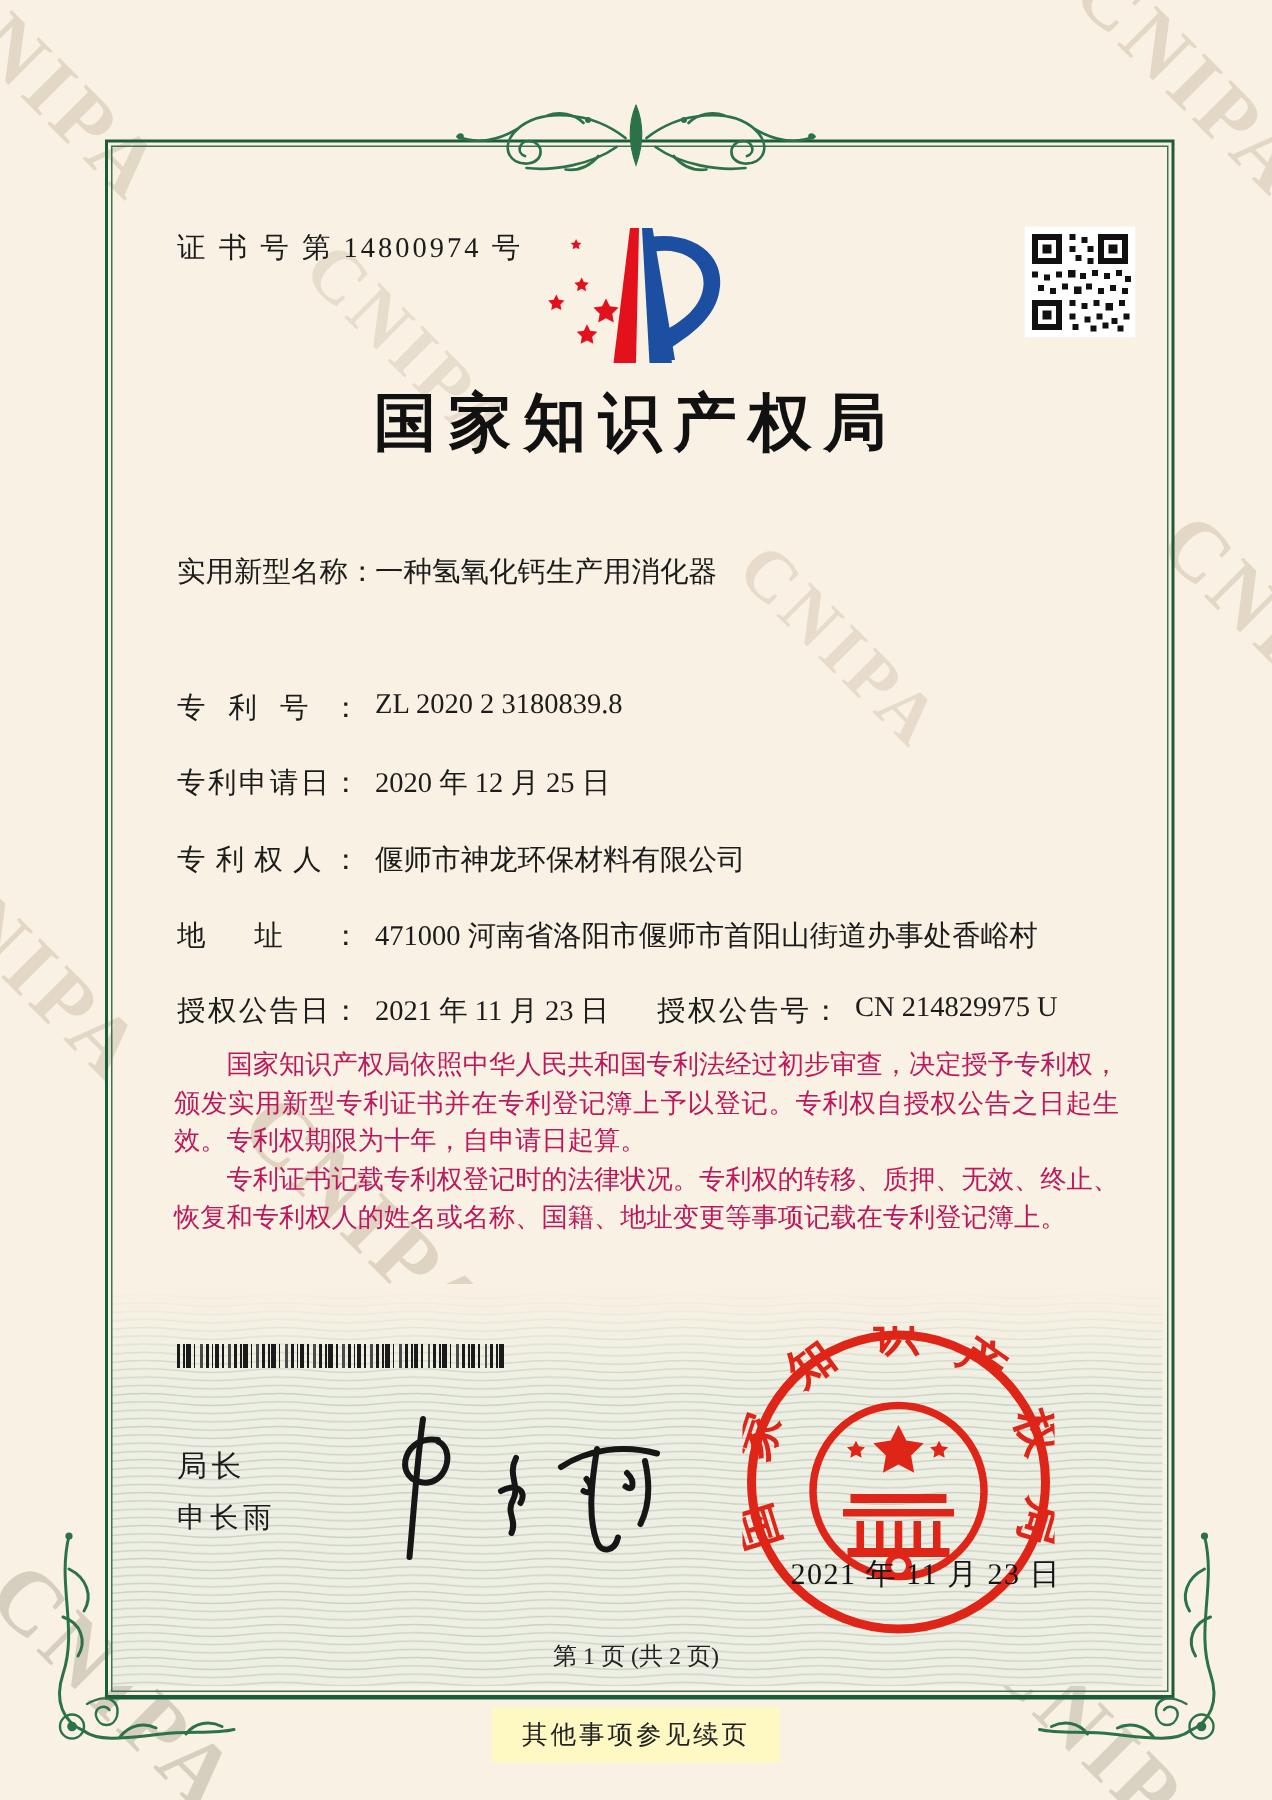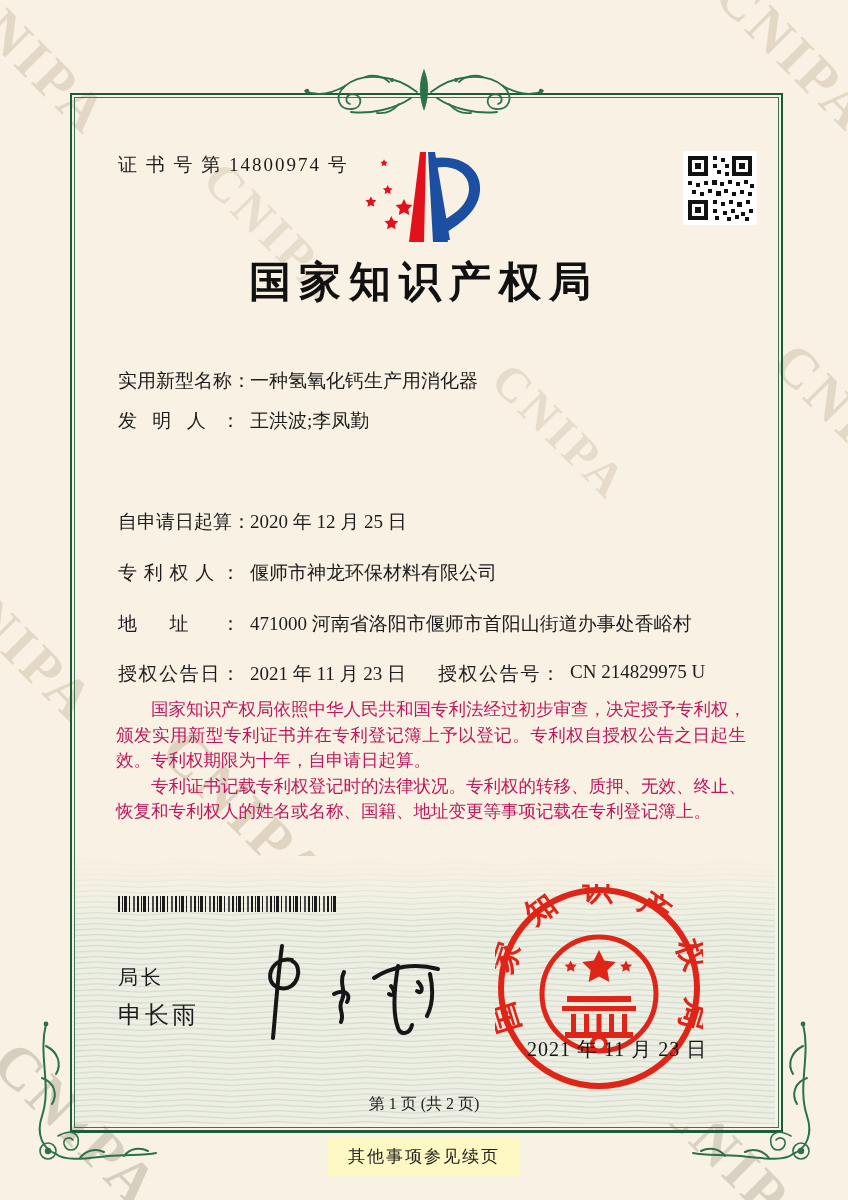--- a/index.html
+++ b/index.html
@@ -49,21 +49,21 @@
   .barcode{
     position:absolute;left:118px;top:896px;width:218px;height:16px;
     background:repeating-linear-gradient(90deg,
       #1a1a1a 0,#1a1a1a 2px,transparent 2px,transparent 4px,
       #1a1a1a 4px,#1a1a1a 5px,transparent 5px,transparent 6px,
       #1a1a1a 6px,#1a1a1a 9px,transparent 9px,transparent 11px,
       #1a1a1a 11px,#1a1a1a 12px,transparent 12px,transparent 15px,
       #4a4a4a 15px,#4a4a4a 17px,transparent 17px,transparent 19px);
   }
   .duty{position:absolute;left:118px;top:964px;font-size:20px;letter-spacing:3px;}
-  .signer-name{position:absolute;left:118px;top:999px;font-size:24px;letter-spacing:3px;}
+  .signer-name{position:absolute;left:118px;top:999px;font-size:19px;letter-spacing:3px;}
   .signature{position:absolute;left:246px;top:936px;}
   .seal{position:absolute;left:495px;top:884px;}
   .seal-date{position:absolute;left:527px;top:1036px;font-size:20px;letter-spacing:1px;color:#141414;}
   .page-num{position:absolute;left:0;right:0;top:1094px;text-align:center;font-size:16px;color:#222;}
   .cont-note{
     position:absolute;left:0;right:0;top:1138px;text-align:center;
   }
   .cont-note span{
     display:inline-block;background:#fef9c3;padding:7px 20px;font-size:17px;letter-spacing:2px;color:#222;
   }
@@ -228,25 +228,25 @@
         <rect x="62" y="66" width="4" height="4"></rect>
       </g>
     </svg>
   </div>
 
   <div class="title">国家知识产权局</div>
 
   <div class="row" style="top:368px;">
     <span class="lbl">实用新型名称：</span><span class="val">一种氢氧化钙生产用消化器</span>
   </div>
-  <div class="row" style="top:408px;">
-    <span class="lbl">发明人：</span><span class="val">王洪波;李凤勤</span>
+  <div class="row" style="top:459px;">
+    <span class="lbl">专利号：</span><span class="val">ZL 2020 2 3180839.8</span>
   </div>
   <div class="row" style="top:509px;">
-    <span class="lbl">自申请日起算：</span><span class="val">2020 年 12 月 25 日</span>
+    <span class="lbl">专利申请日：</span><span class="val">2020 年 12 月 25 日</span>
   </div>
   <div class="row" style="top:560px;">
     <span class="lbl">专利权人：</span><span class="val">偃师市神龙环保材料有限公司</span>
   </div>
   <div class="row" style="top:611px;">
     <span class="lbl">地址：</span><span class="val">471000  河南省洛阳市偃师市首阳山街道办事处香峪村</span>
   </div>
 
   <div class="row" style="top:661px;width:628px;">
     <span class="lbl">授权公告日：</span><span class="val">2021 年 11 月 23 日</span>

